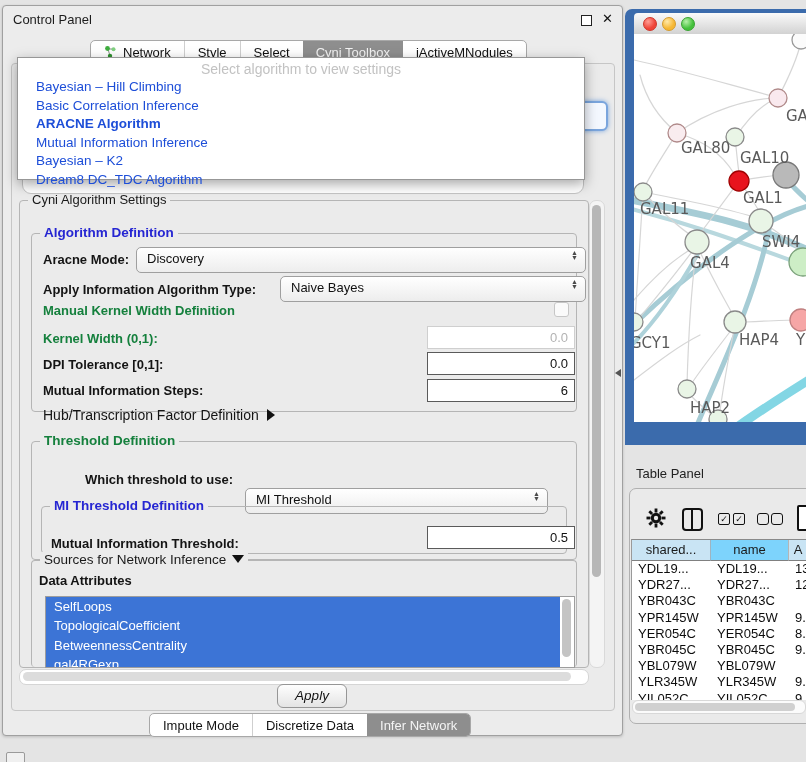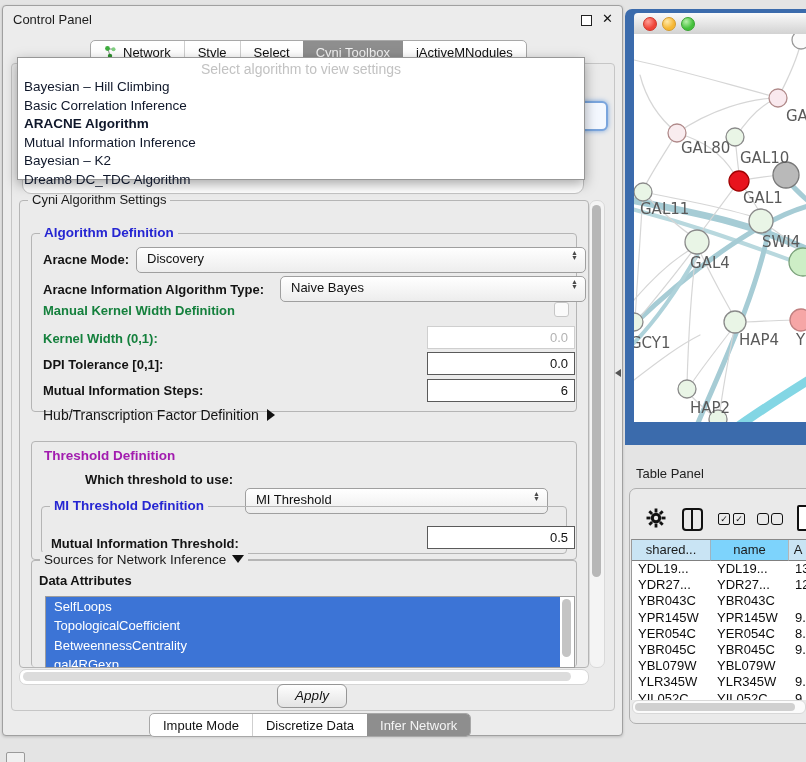--- a/index.html
+++ b/index.html
@@ -25,27 +25,27 @@
   
   #inner-panel{left:8px;top:57px;width:602px;height:646px;background:#ebebeb;border:1px solid #c6c6c6;border-radius:4px;}
   
   #combo-ghost{left:556px;top:101px;width:48px;height:26px;border:2px solid #7aa5dd;border-radius:6px;
                background:#f4f8ff;box-shadow:0 0 5px #7aa5dd;z-index:6;}
   #combo-strip{left:22px;top:158px;width:560px;height:34px;background:#fff;border:1px solid #c4c4c4;
                border-radius:0 0 9px 9px;z-index:5;}
   #algo-dropdown{left:17px;top:57px;width:566px;height:121px;background:#fff;border:1px solid #979797;
                  box-shadow:0 4px 12px rgba(0,0,0,.35);z-index:20;}
   #algo-placeholder{text-align:center;color:#c2c2c2;font-size:14px;padding-top:3px;height:17px;}
-  .algo-item{font-size:13.5px;color:#0f172a;line-height:18.6px;padding-left:6px;white-space:nowrap;}
+  .algo-item{font-size:13.5px;color:#1d4ed8;line-height:18.6px;padding-left:18px;white-space:nowrap;}
   .algo-item.bold{font-weight:bold;}
   
   .group{position:absolute;border:1px solid #b5b5b5;border-radius:4px;}
   .legend{position:absolute;top:-9px;left:8px;background:#ebebeb;padding:0 4px;font-size:13px;color:#1a1a1a;white-space:nowrap;}
   .legend.blue{color:#2626d2;font-weight:bold;font-size:13.5px;}
-  .legend.green{color:#a21caf;font-weight:bold;font-size:13.5px;margin-top:15px;}
+  .legend.green{color:#15803d;font-weight:bold;font-size:13.5px;}
   .flabel{position:absolute;font-size:13px;font-weight:bold;color:#141414;white-space:nowrap;}
   .flabel.disabled{color:#15803d;}
   .field{position:absolute;background:#fff;border:1px solid #cfcfcf;font-size:13px;color:#111;
          text-align:right;padding:0 6px 0 2px;line-height:21px;}
   .field.strong{border:1.5px solid #5a5a5a;}
   .field.disabled{color:#b3b3b3;}
   .combo{position:absolute;background:linear-gradient(#ffffff,#ededed);border:1px solid #9f9f9f;border-radius:5px;
          font-size:13px;color:#111;line-height:22px;padding-left:10px;}
   .stepper{position:absolute;right:7px;top:3px;display:flex;flex-direction:column;align-items:center;color:#4a4a4a;
            font-size:7px;line-height:4.6px;}
@@ -140,21 +140,21 @@
     <span class="legend blue">Algorithm Definition</span>
   </div>
   <span class="flabel" style="left:40px;top:246px;">Aracne Mode:</span>
   <div class="combo" style="left:133px;top:241px;width:438px;height:24px;">
     <span>Discovery</span>
     <span class="stepper">
         <span>▲</span>
         <span>▼</span>
       </span>
   </div>
-  <span class="flabel" style="left:40px;top:276px;">Aracne Information Algorithm Type:</span>
+  <span class="flabel" style="left:40px;top:276px;">Apply Information Algorithm Type:</span>
   <div class="combo" style="left:277px;top:270px;width:294px;height:24px;">
     <span>Naive Bayes</span>
     <span class="stepper">
         <span>▲</span>
         <span>▼</span>
       </span>
   </div>
   <span class="flabel disabled" style="left:40px;top:297px;">Manual Kernel Width Definition</span>
   <span class="checkbox" style="left:551px;top:296px;"></span>
   <span class="flabel disabled" style="left:40px;top:325px;">Kernel Width (0,1):</span>

